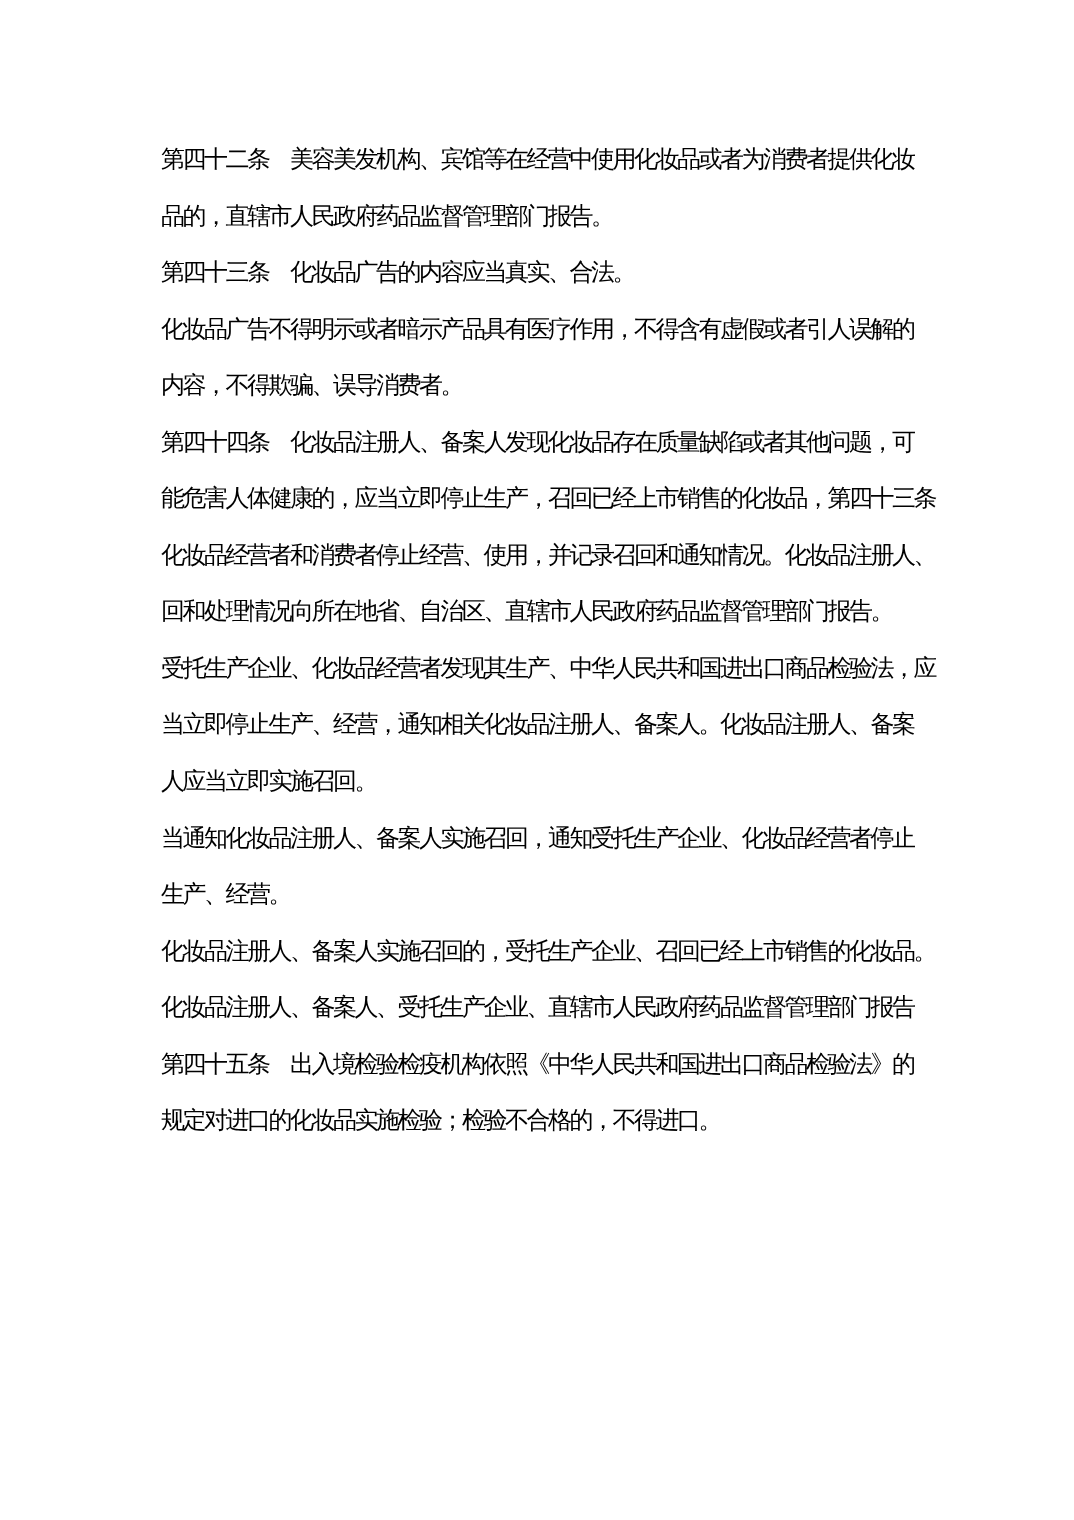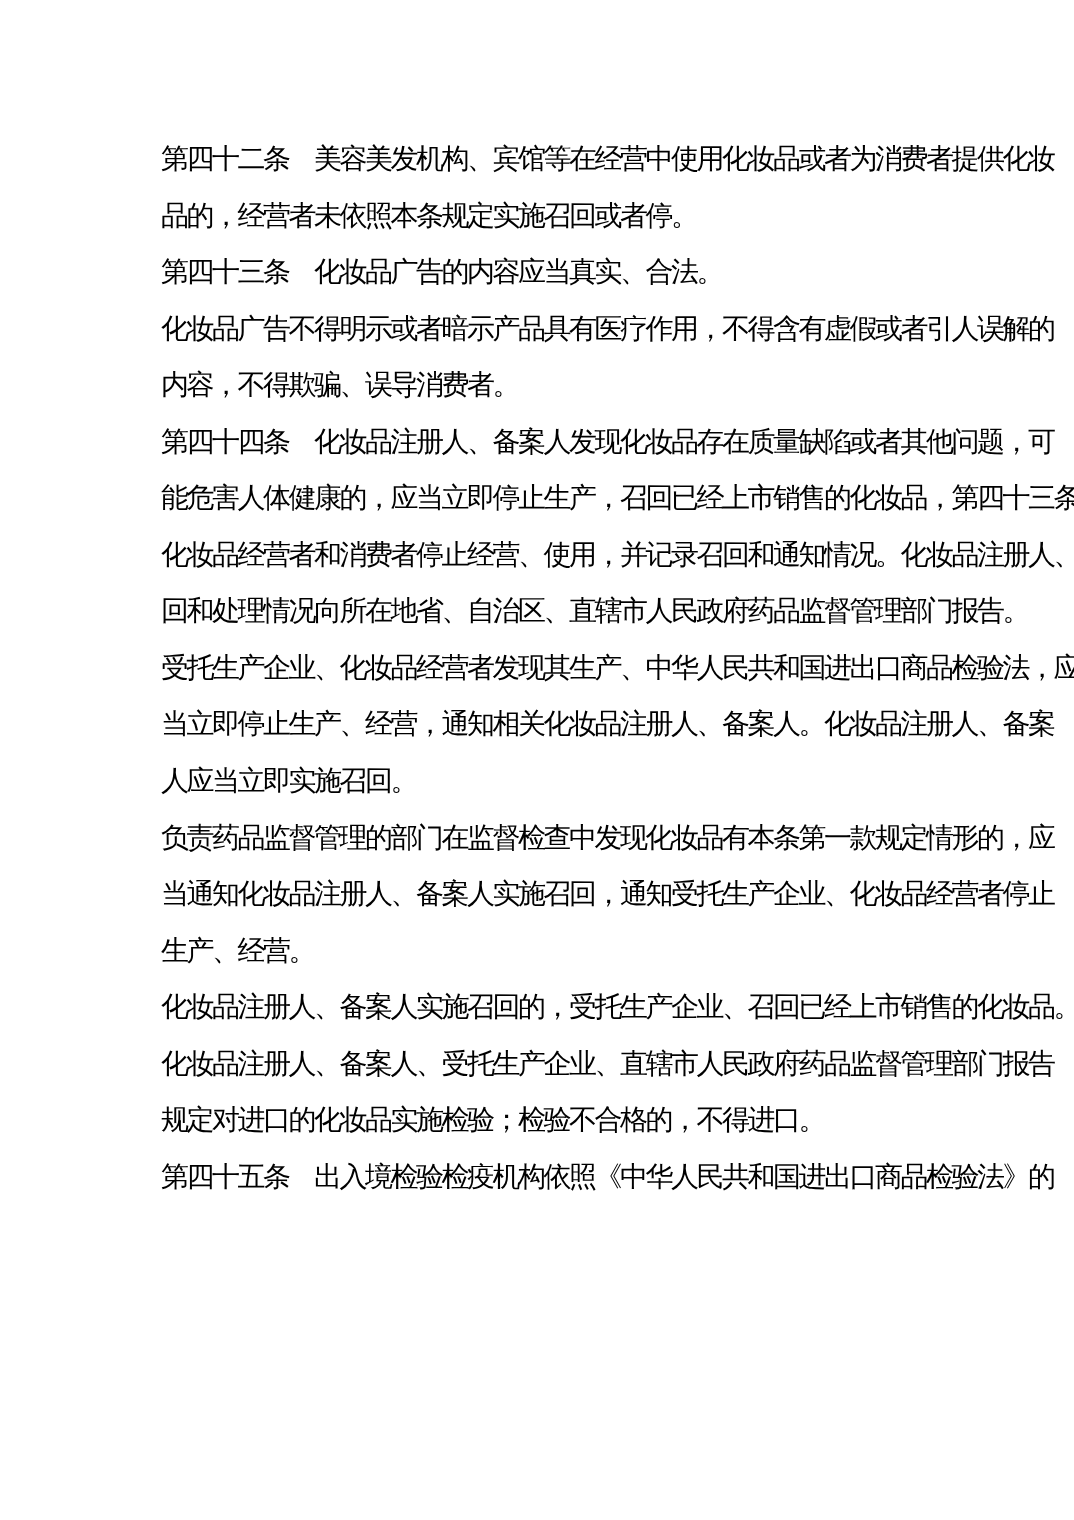--- a/index.html
+++ b/index.html
@@ -17,45 +17,44 @@
   }
   .doc-body {
     position: absolute;
     left: 161px;
     top: 131px;
     width: 770px;
   }
   .doc-line {
     height: 56.55px;
     line-height: 56.55px;
-    font-size: 28px;
+    font-size: 24px;
     letter-spacing: -2.5px;
     white-space: pre;
     color: #000000;
     font-weight: 400;
   }
 </style>
 </head>
 <body>
 
 <div class="page">
   <div class="doc-body">
       <div class="doc-line">第四十二条　美容美发机构、宾馆等在经营中使用化妆品或者为消费者提供化妆</div>
-      <div class="doc-line">品的，经营者未依照本条规定实施召回或者停。</div>
+      <div class="doc-line">品的，直辖市人民政府药品监督管理部门报告。</div>
       <div class="doc-line">第四十三条　化妆品广告的内容应当真实、合法。</div>
       <div class="doc-line">化妆品广告不得明示或者暗示产品具有医疗作用，不得含有虚假或者引人误解的</div>
       <div class="doc-line">内容，不得欺骗、误导消费者。</div>
       <div class="doc-line">第四十四条　化妆品注册人、备案人发现化妆品存在质量缺陷或者其他问题，可</div>
       <div class="doc-line">能危害人体健康的，应当立即停止生产，召回已经上市销售的化妆品，第四十三条</div>
       <div class="doc-line">化妆品经营者和消费者停止经营、使用，并记录召回和通知情况。化妆品注册人、</div>
       <div class="doc-line">回和处理情况向所在地省、自治区、直辖市人民政府药品监督管理部门报告。</div>
       <div class="doc-line">受托生产企业、化妆品经营者发现其生产、中华人民共和国进出口商品检验法，应</div>
       <div class="doc-line">当立即停止生产、经营，通知相关化妆品注册人、备案人。化妆品注册人、备案</div>
       <div class="doc-line">人应当立即实施召回。</div>
-      <div class="doc-line">负责药品监督管理的部门在监督检查中发现化妆品有本条第一款规定情形的，应</div>
       <div class="doc-line">当通知化妆品注册人、备案人实施召回，通知受托生产企业、化妆品经营者停止</div>
       <div class="doc-line">生产、经营。</div>
       <div class="doc-line">化妆品注册人、备案人实施召回的，受托生产企业、召回已经上市销售的化妆品。</div>
       <div class="doc-line">化妆品注册人、备案人、受托生产企业、直辖市人民政府药品监督管理部门报告</div>
+      <div class="doc-line">第四十五条　出入境检验检疫机构依照《中华人民共和国进出口商品检验法》的</div>
       <div class="doc-line">规定对进口的化妆品实施检验；检验不合格的，不得进口。</div>
-      <div class="doc-line">第四十五条　出入境检验检疫机构依照《中华人民共和国进出口商品检验法》的</div>
     </div>
 </div>
 
 </body></html>

